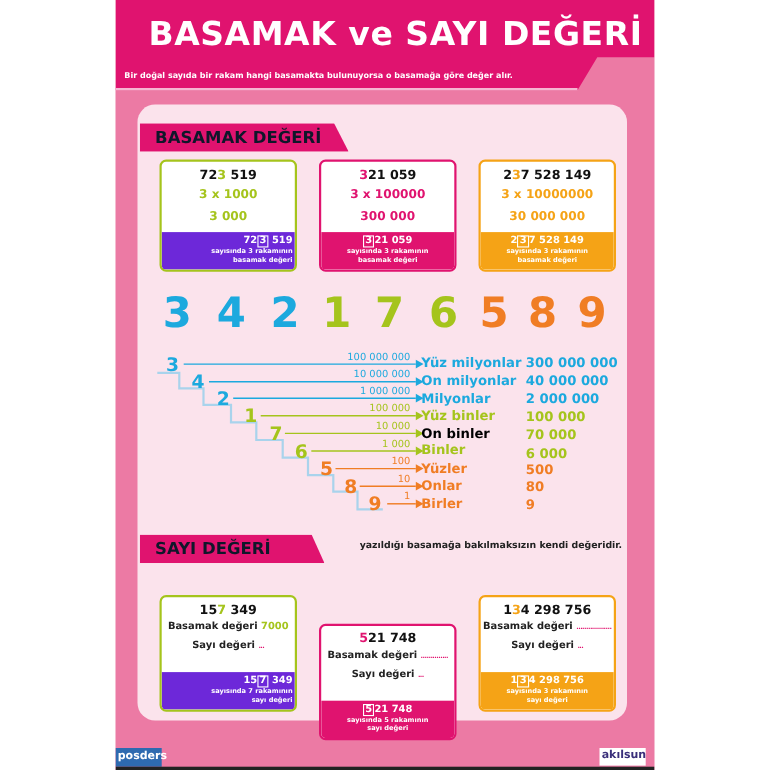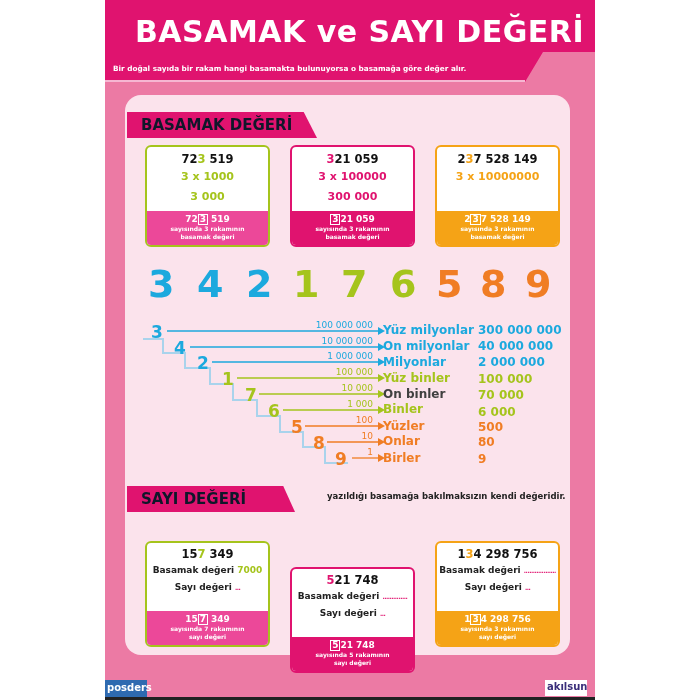--- a/index.html
+++ b/index.html
@@ -41,21 +41,21 @@
   .card .top { padding-top: 5px; height: 64px; border-radius: 19px; }
   .card .num { font-weight: bold; font-size: 11.5px; color: #111; line-height: 15px; }
   .card .l2, .card .l3 { font-weight: bold; font-size: 11px; line-height: 20px; }
   .card .bottom { color: #fff; padding: 3px 2px; height: 34px; }
   .card .bottom .bnum { font-weight: bold; font-size: 9px; line-height: 11px; }
   .card .bottom .bcap { font-size: 6px; line-height: 8px; font-weight: bold; }
   .hl { display: inline-block; }
   .boxed { border: 1px solid #fff; padding: 0 1px; line-height: 9px; }
 
   .green { border-color: #a5c41c; }
-  .green .bottom { background: #ec4899; }
+  .green .bottom { background: #6d28d9; text-align: right; }
   .green .l2, .green .l3 { color: #a5c41c; }
   .pink { border-color: #e0136f; }
   .pink .bottom { background: #e0136f; }
   .pink .l2, .pink .l3 { color: #e0136f; }
   .orange { border-color: #f5a316; }
   .orange .bottom { background: #f5a316; }
   .orange .l2, .orange .l3 { color: #f5a316; }
 
   .bignums { position: absolute; left: 25px; top: 262px; width: 430px; height: 45px; }
   .bignum { position: absolute; top: 0; font-size: 38px; font-weight: bold; }
@@ -119,20 +119,21 @@
       <div class="bnum"><span></span><span class="hl boxed">3</span><span>21 059</span></div>
       <div class="bcap">sayısında 3 rakamının</div>
       <div class="bcap">basamak değeri</div>
     </div>
   </div>
 
   <div class="card orange" style="left:330px; top:145px;">
     <div class="top">
       <div class="num"><span>2</span><span style="color:#f5a316">3</span><span>7 528 149</span></div>
       <div class="l2">3 x 10000000</div>
+      <div class="l3">30 000 000</div>
     </div>
     <div class="bottom">
       <div class="bnum"><span>2</span><span class="hl boxed">3</span><span>7 528 149</span></div>
       <div class="bcap">sayısında 3 rakamının</div>
       <div class="bcap">basamak değeri</div>
     </div>
   </div>
 
   <div class="bignums">
     <span class="bignum" style="left:18px; color:#1ca9de;">3</span>
@@ -191,21 +192,21 @@
   <span class="place-val" style="left:178px; top:383px; color:#a5c41c;">10 000</span>
   <span class="place-val" style="left:178px; top:399px; color:#a5c41c;">1 000</span>
   <span class="place-val" style="left:178px; top:415px; color:#f07d24;">100</span>
   <span class="place-val" style="left:178px; top:431px; color:#f07d24;">10</span>
   <span class="place-val" style="left:178px; top:447px; color:#f07d24;">1</span>
 
   <span class="place-name" style="left:278px; top:323px; color:#1ca9de;">Yüz milyonlar</span>
   <span class="place-name" style="left:278px; top:339px; color:#1ca9de;">On milyonlar</span>
   <span class="place-name" style="left:278px; top:355px; color:#1ca9de;">Milyonlar</span>
   <span class="place-name" style="left:278px; top:371px; color:#a5c41c;">Yüz binler</span>
-  <span class="place-name" style="left:278px; top:387px; color:#404040;">On binler</span>
+  <span class="place-name" style="left:278px; top:387px; color:#000000;">On binler</span>
   <span class="place-name" style="left:278px; top:402px; color:#a5c41c;">Binler</span>
   <span class="place-name" style="left:278px; top:419px; color:#f07d24;">Yüzler</span>
   <span class="place-name" style="left:278px; top:434px; color:#f07d24;">Onlar</span>
   <span class="place-name" style="left:278px; top:451px; color:#f07d24;">Birler</span>
 
   <span class="place-amount" style="left:373px; top:323px; color:#1ca9de;">300 000 000</span>
   <span class="place-amount" style="left:373px; top:339px; color:#1ca9de;">40 000 000</span>
   <span class="place-amount" style="left:373px; top:355px; color:#1ca9de;text-align:right;">2 000 000</span>
   <span class="place-amount" style="left:373px; top:372px; color:#a5c41c;">100 000</span>
   <span class="place-amount" style="left:373px; top:388px; color:#a5c41c;">70 000</span>

